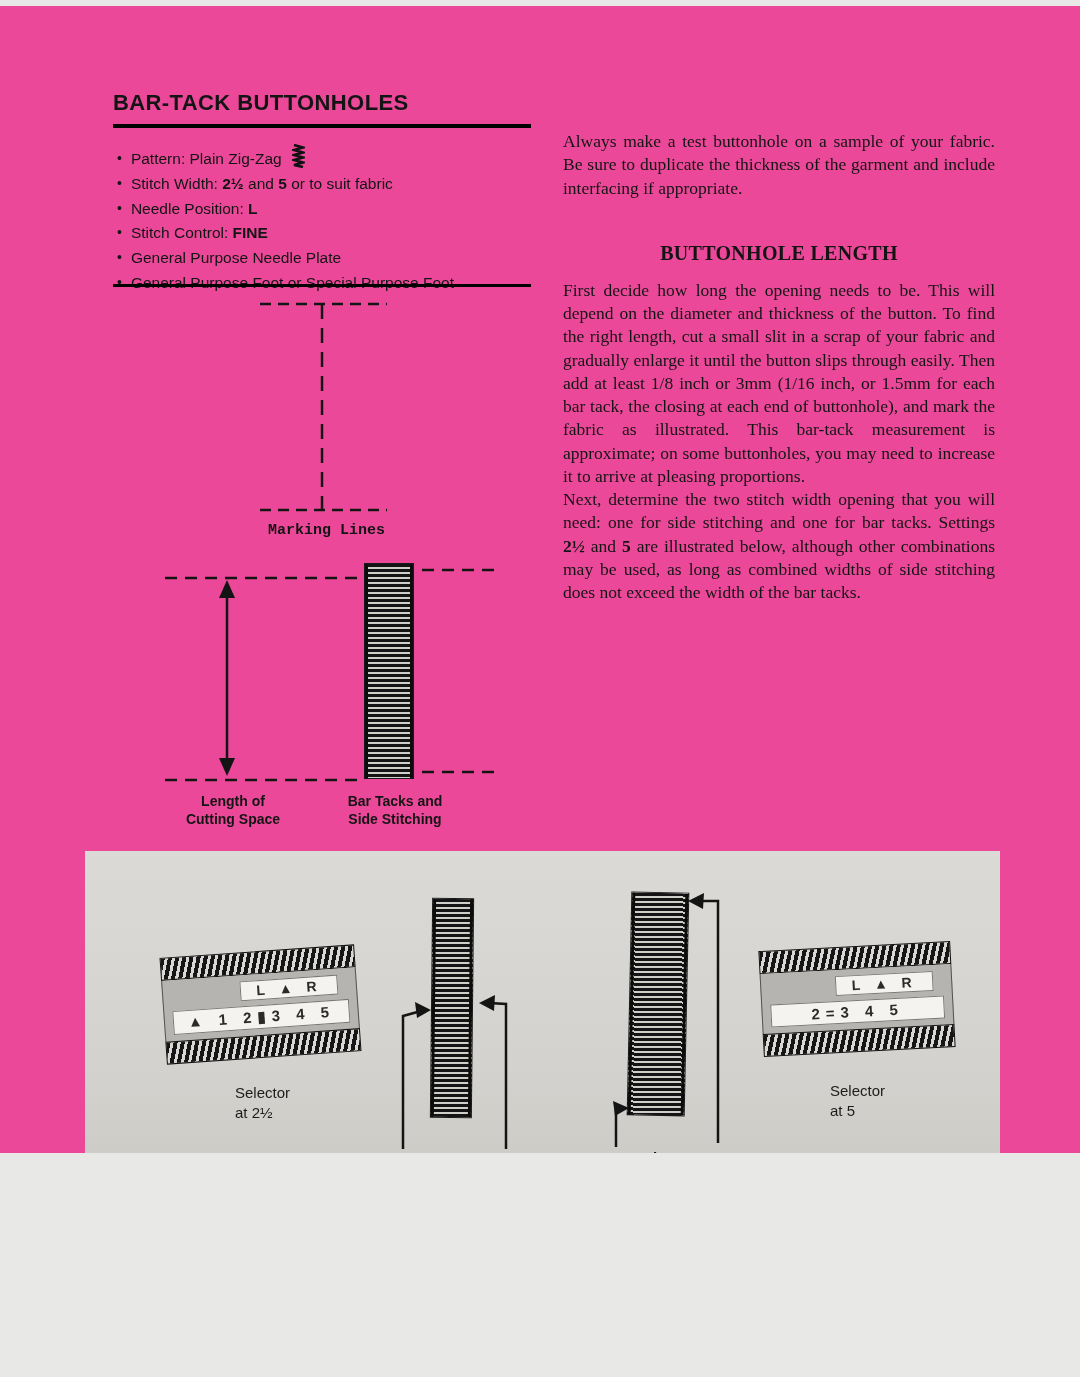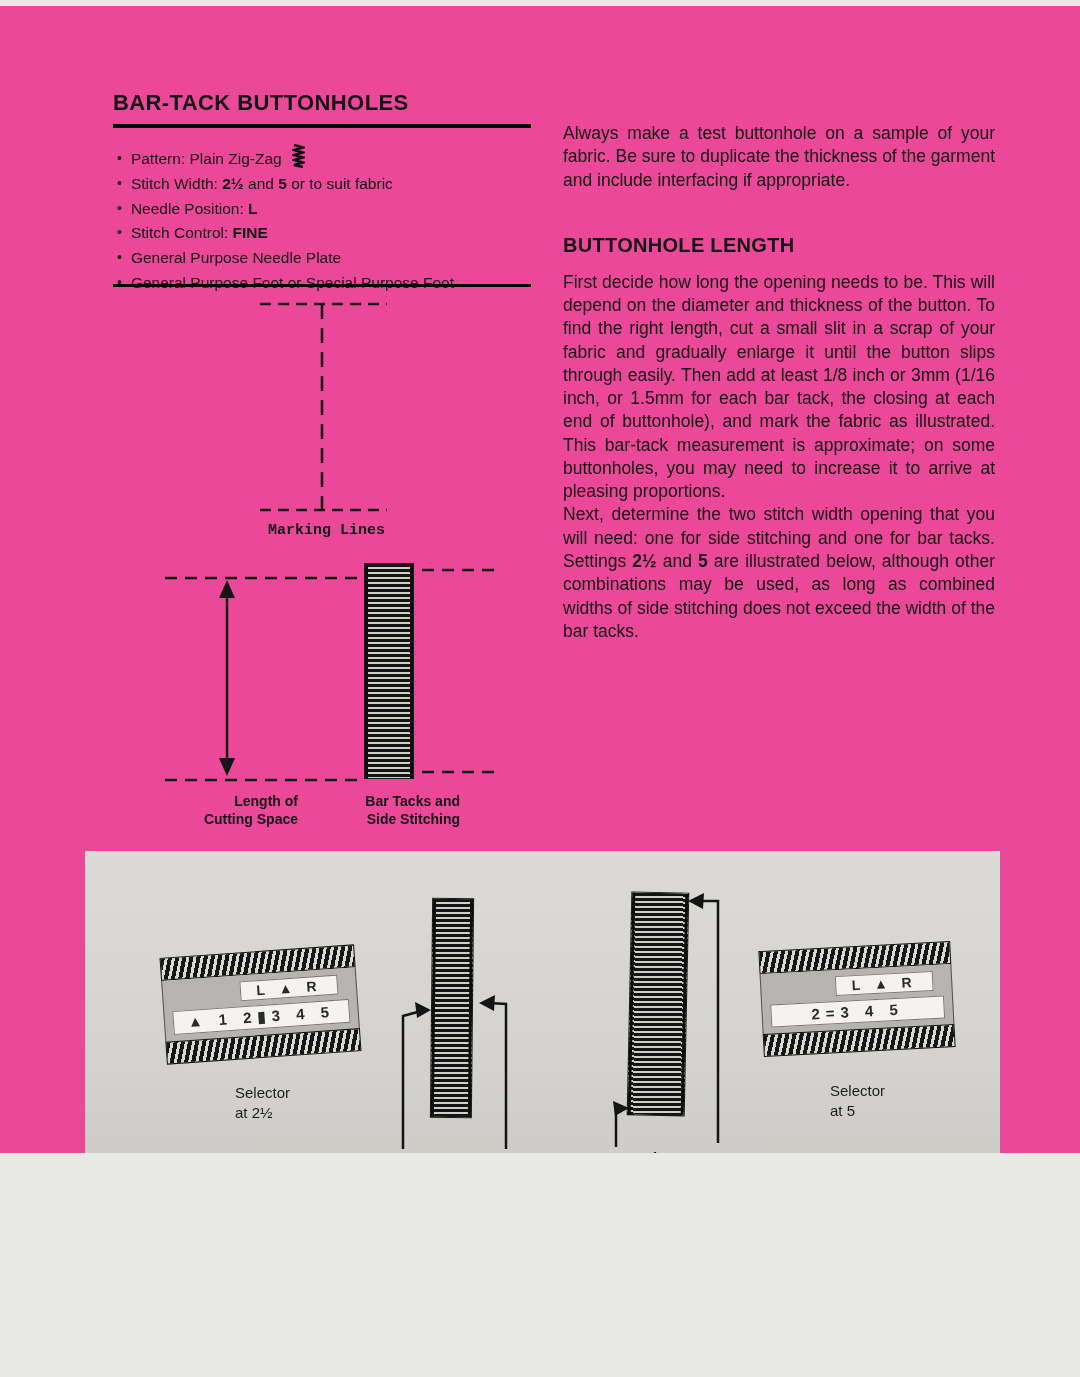--- a/index.html
+++ b/index.html
@@ -28,27 +28,27 @@
   .diag-marking{left:215px;top:292px;}
   .caption{position:absolute;font-weight:bold;font-size:15px;line-height:1.25;font-family:Liberation Mono, monospace;}
   .cap-marking{left:268px;top:516px;}
   .diag-buttonhole{left:160px;top:552px;width:336px;height:238px;}
   .caterpillar{
     position:absolute;
     background:repeating-linear-gradient(180deg,#141414 0 3px,#cfcfca 3px 5px);
     box-shadow:inset 3px 0 0 #0c0c0c, inset -3px 0 0 #0c0c0c, 0 0 0 1px #1a1a1a;
   }
   .cat-diag{left:205px;top:6px;width:48px;height:214px;}
-  .cap-two{position:absolute;font-weight:bold;font-size:14px;line-height:1.3;text-align:right;}
+  .cap-two{position:absolute;font-weight:bold;font-size:14px;line-height:1.3;text-align:center;}
   .cap-cutting{left:168px;top:786px;width:130px;}
   .cap-bartacks{left:330px;top:786px;width:130px;}
   
-  .col-right{position:absolute;left:563px;top:116px;width:432px;}
+  .col-right{position:absolute;left:563px;top:124px;width:432px;font-family:Liberation Serif, serif;}
   .col-right p{margin:0;font-size:17.5px;line-height:1.33;text-align:justify;}
-  .col-right h2{font-size:20px;font-weight:bold;letter-spacing:.3px;margin:42px 0 14px 0;}
+  .col-right h2{font-size:20px;font-weight:bold;letter-spacing:.3px;margin:42px 0 14px 0;text-align:center;}
   
   .photo{
     position:absolute;left:85px;top:845px;width:915px;height:392px;
     background:linear-gradient(180deg,#dbdad6 0%,#d3d2ce 55%,#c7c6c1 100%);
   }
   .dial{position:absolute;}
   .dial-left{left:78px;top:100px;width:195px;transform:rotate(-4deg);}
   .dial-right{left:676px;top:95px;width:192px;transform:rotate(-3deg);}
   .dial-stripes{
     height:21px;border:1px solid #101010;

